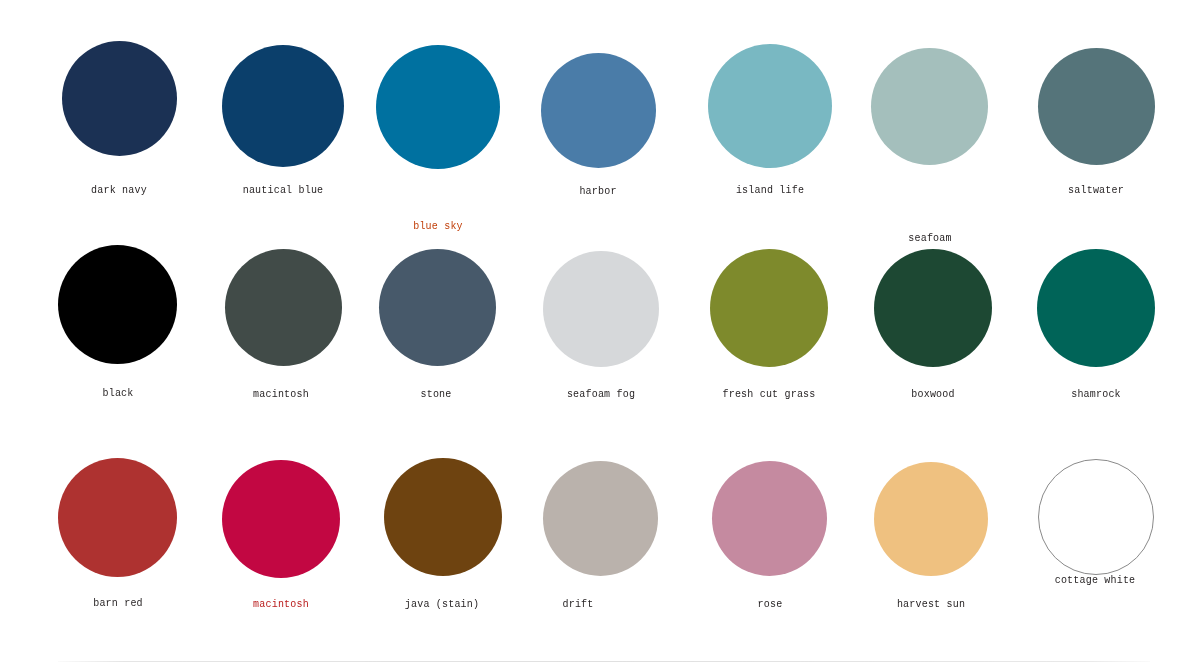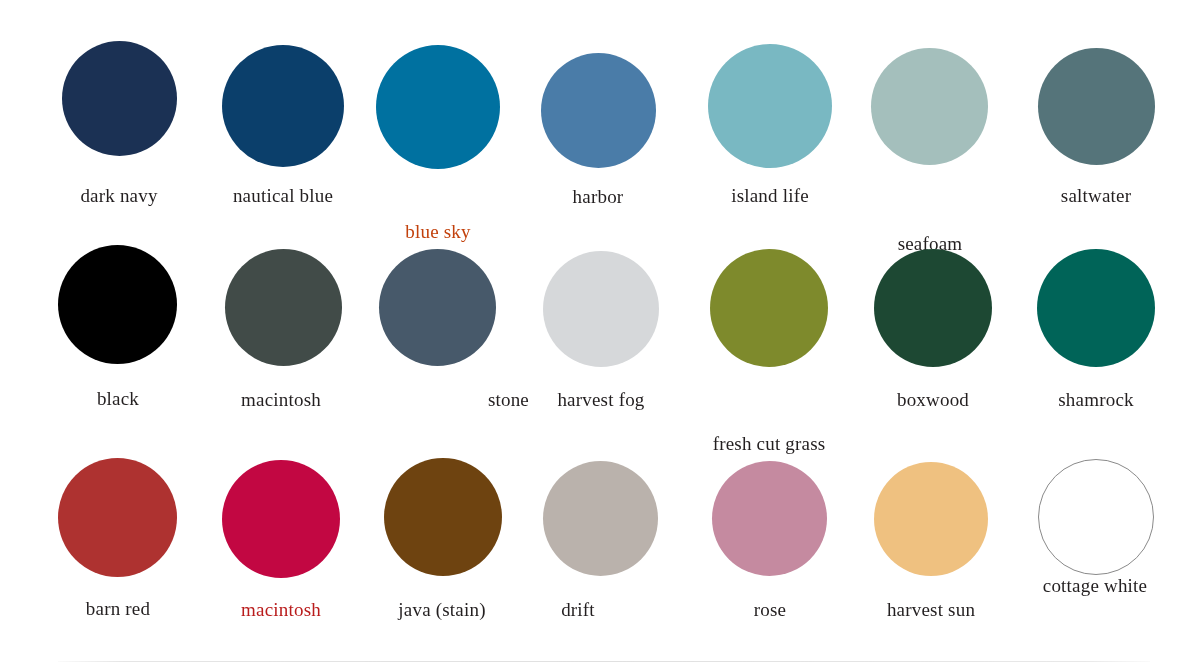--- a/index.html
+++ b/index.html
@@ -30,22 +30,22 @@
   .swatch-dot {
     position: absolute;
     border-radius: 50%;
     display: block;
     box-sizing: border-box;
   }
 
   .swatch-label {
     position: absolute;
     text-align: center;
-    font-family: Liberation Serif, serif;
-    font-size: 19px;
+    font-family: Liberation Mono, monospace;
+    font-size: 10px;
     font-weight: 400;
     letter-spacing: 0.2px;
     color: #231f20;
     white-space: nowrap;
     line-height: 1;
   }
 
   #footer-divider {
     position: absolute;
     left: 58px;
@@ -96,29 +96,29 @@
     <div class="swatch">
       <span class="swatch-dot" style="left: 58px; top: 245px; width: 119px; height: 119px; background: rgb(0, 0, 0);"></span>
       <span class="swatch-label" style="left: 25px; top: 389px; width: 186px; color: rgb(35, 31, 32);">black</span>
     </div>
     <div class="swatch">
       <span class="swatch-dot" style="left: 225px; top: 249px; width: 117px; height: 117px; background: rgb(65, 75, 72);"></span>
       <span class="swatch-label" style="left: 188px; top: 390px; width: 186px; color: rgb(35, 31, 32);">macintosh</span>
     </div>
     <div class="swatch">
       <span class="swatch-dot" style="left: 379px; top: 249px; width: 117px; height: 117px; background: rgb(71, 89, 106);"></span>
-      <span class="swatch-label" style="left: 343px; top: 390px; width: 186px; color: rgb(35, 31, 32); text-align: right;">stone</span>
+      <span class="swatch-label" style="left: 343px; top: 390px; width: 186px; color: rgb(35, 31, 32);">stone</span>
     </div>
     <div class="swatch">
       <span class="swatch-dot" style="left: 543px; top: 251px; width: 116px; height: 116px; background: rgb(214, 216, 218);"></span>
-      <span class="swatch-label" style="left: 508px; top: 390px; width: 186px; color: rgb(35, 31, 32);">harvest fog</span>
+      <span class="swatch-label" style="left: 508px; top: 390px; width: 186px; color: rgb(35, 31, 32);">seafoam fog</span>
     </div>
     <div class="swatch">
       <span class="swatch-dot" style="left: 710px; top: 249px; width: 118px; height: 118px; background: rgb(126, 138, 44);"></span>
-      <span class="swatch-label" style="left: 676px; top: 390px; width: 186px; color: rgb(35, 31, 32); margin-top: 44px;">fresh cut grass</span>
+      <span class="swatch-label" style="left: 676px; top: 390px; width: 186px; color: rgb(35, 31, 32);">fresh cut grass</span>
     </div>
     <div class="swatch">
       <span class="swatch-dot" style="left: 874px; top: 249px; width: 118px; height: 118px; background: rgb(29, 72, 51);"></span>
       <span class="swatch-label" style="left: 840px; top: 390px; width: 186px; color: rgb(35, 31, 32);">boxwood</span>
     </div>
     <div class="swatch">
       <span class="swatch-dot" style="left: 1037px; top: 249px; width: 118px; height: 118px; background: rgb(0, 100, 88);"></span>
       <span class="swatch-label" style="left: 1003px; top: 390px; width: 186px; color: rgb(35, 31, 32);">shamrock</span>
     </div>
     <div class="swatch">

